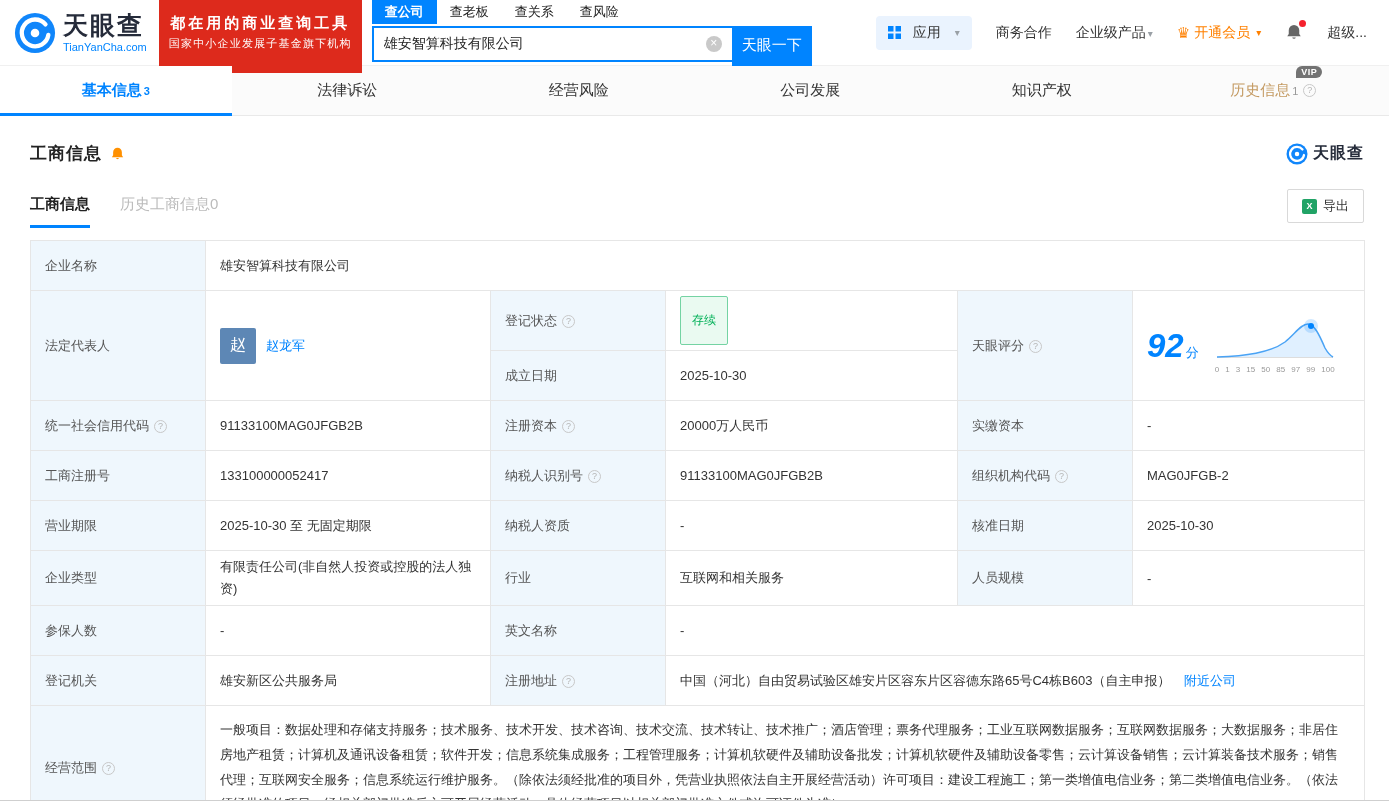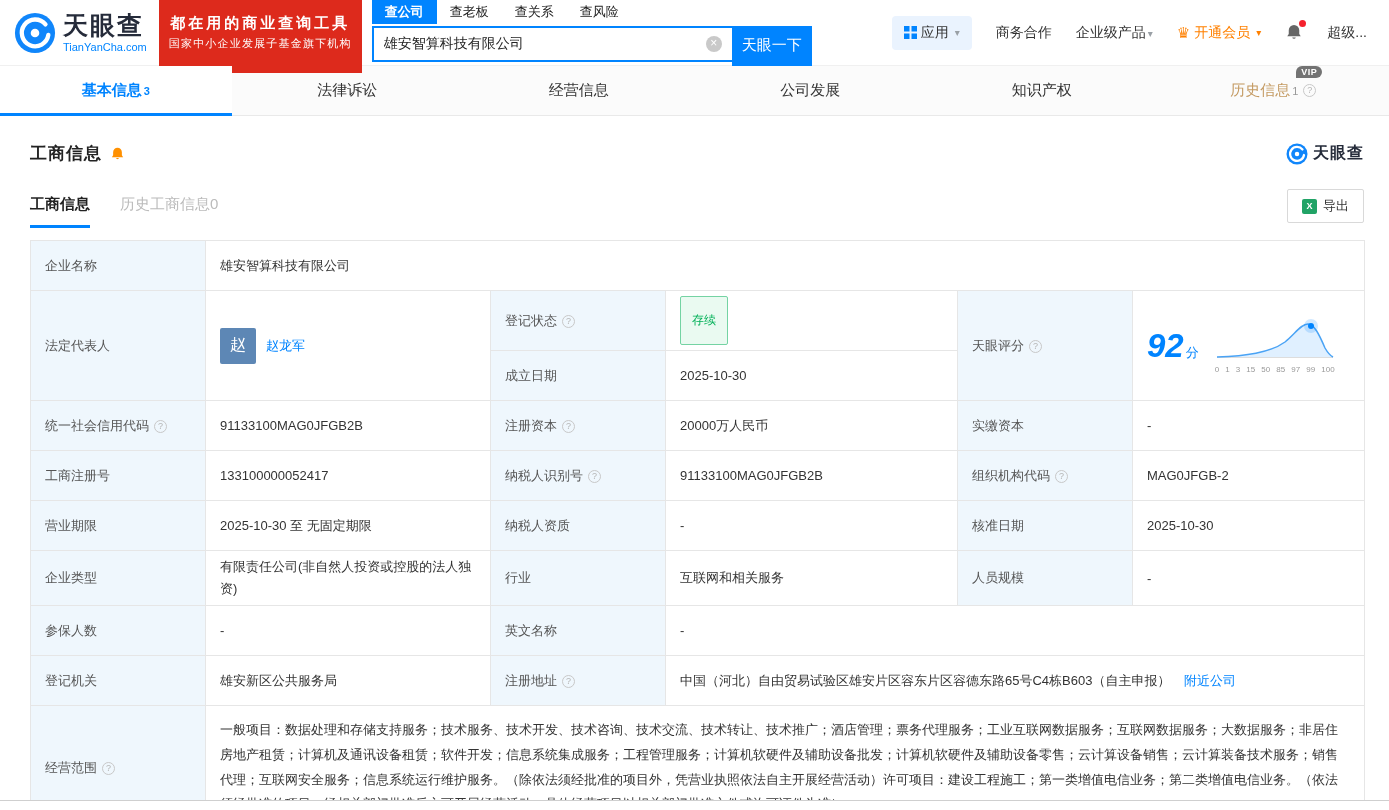--- a/index.html
+++ b/index.html
@@ -18,21 +18,21 @@
   .search-area{margin-left:10px}
   .search-tabs{display:flex;font-size:13px;margin-bottom:2px}
   .search-tab{padding:3px 13px;color:#222;cursor:pointer}
   .search-tab.active{background:#0084ff;color:#fff;font-weight:bold}
   .search-row{display:flex}
   .search-box{display:flex;align-items:center;width:360px;height:36px;border:2px solid #0084ff;border-right:none;background:#fff}
   .search-box input{flex:1;border:none;outline:none;font-size:14px;padding:0 10px;color:#222;font-family:inherit;background:transparent}
   .clear-btn{width:16px;height:16px;border-radius:50%;background:#c9c9c9;color:#fff;font-size:12px;line-height:15px;text-align:center;margin-right:10px;cursor:pointer;flex:none}
   .search-btn{width:80px;height:40px;background:#0084ff;color:#fff;border:none;font-size:15px;cursor:pointer;font-family:inherit}
   .header-right{margin-left:auto;display:flex;align-items:center;gap:24px;font-size:14px;color:#333}
-  .apps{display:flex;align-items:center;gap:4px;background:#eaf3fe;border-radius:4px;padding:8px 12px;cursor:pointer;color:#333}
+  .apps{display:flex;align-items:center;gap:12px;background:#eaf3fe;border-radius:4px;padding:8px 12px;cursor:pointer;color:#333}
   .caret{font-size:10px;color:#9aa0a6;margin-left:2px}
   .hlink{color:#333;cursor:pointer}
   .vip-link{color:#ff8000;display:flex;align-items:center;gap:4px;cursor:pointer}
   .vip-link .caret{color:#ff8000}
   .crown{font-size:15px;line-height:1}
   .bell-wrap{position:relative;cursor:pointer;display:flex}
   .red-dot{position:absolute;top:-3px;right:-3px;width:7px;height:7px;background:#f5222d;border-radius:50%}
 
   
   .main-tabs{display:flex;height:50px;background:#fbfbfb;border-bottom:1px solid #e9e9e9}
@@ -148,21 +148,21 @@
 
 <nav class="main-tabs">
   <div class="mtab active">
     <span>基本信息</span>
       <sup class="cnt blue">3</sup>
   </div>
   <div class="mtab">
       <span>法律诉讼</span>
     </div>
   <div class="mtab">
-      <span>经营信息</span>
+      <span>经营风险</span>
     </div>
   <div class="mtab">
       <span>公司发展</span>
     </div>
   <div class="mtab">
       <span>知识产权</span>
     </div>
   <div class="mtab history">
     <span class="hist-inner">
       <span class="vip-badge">VIP</span>

